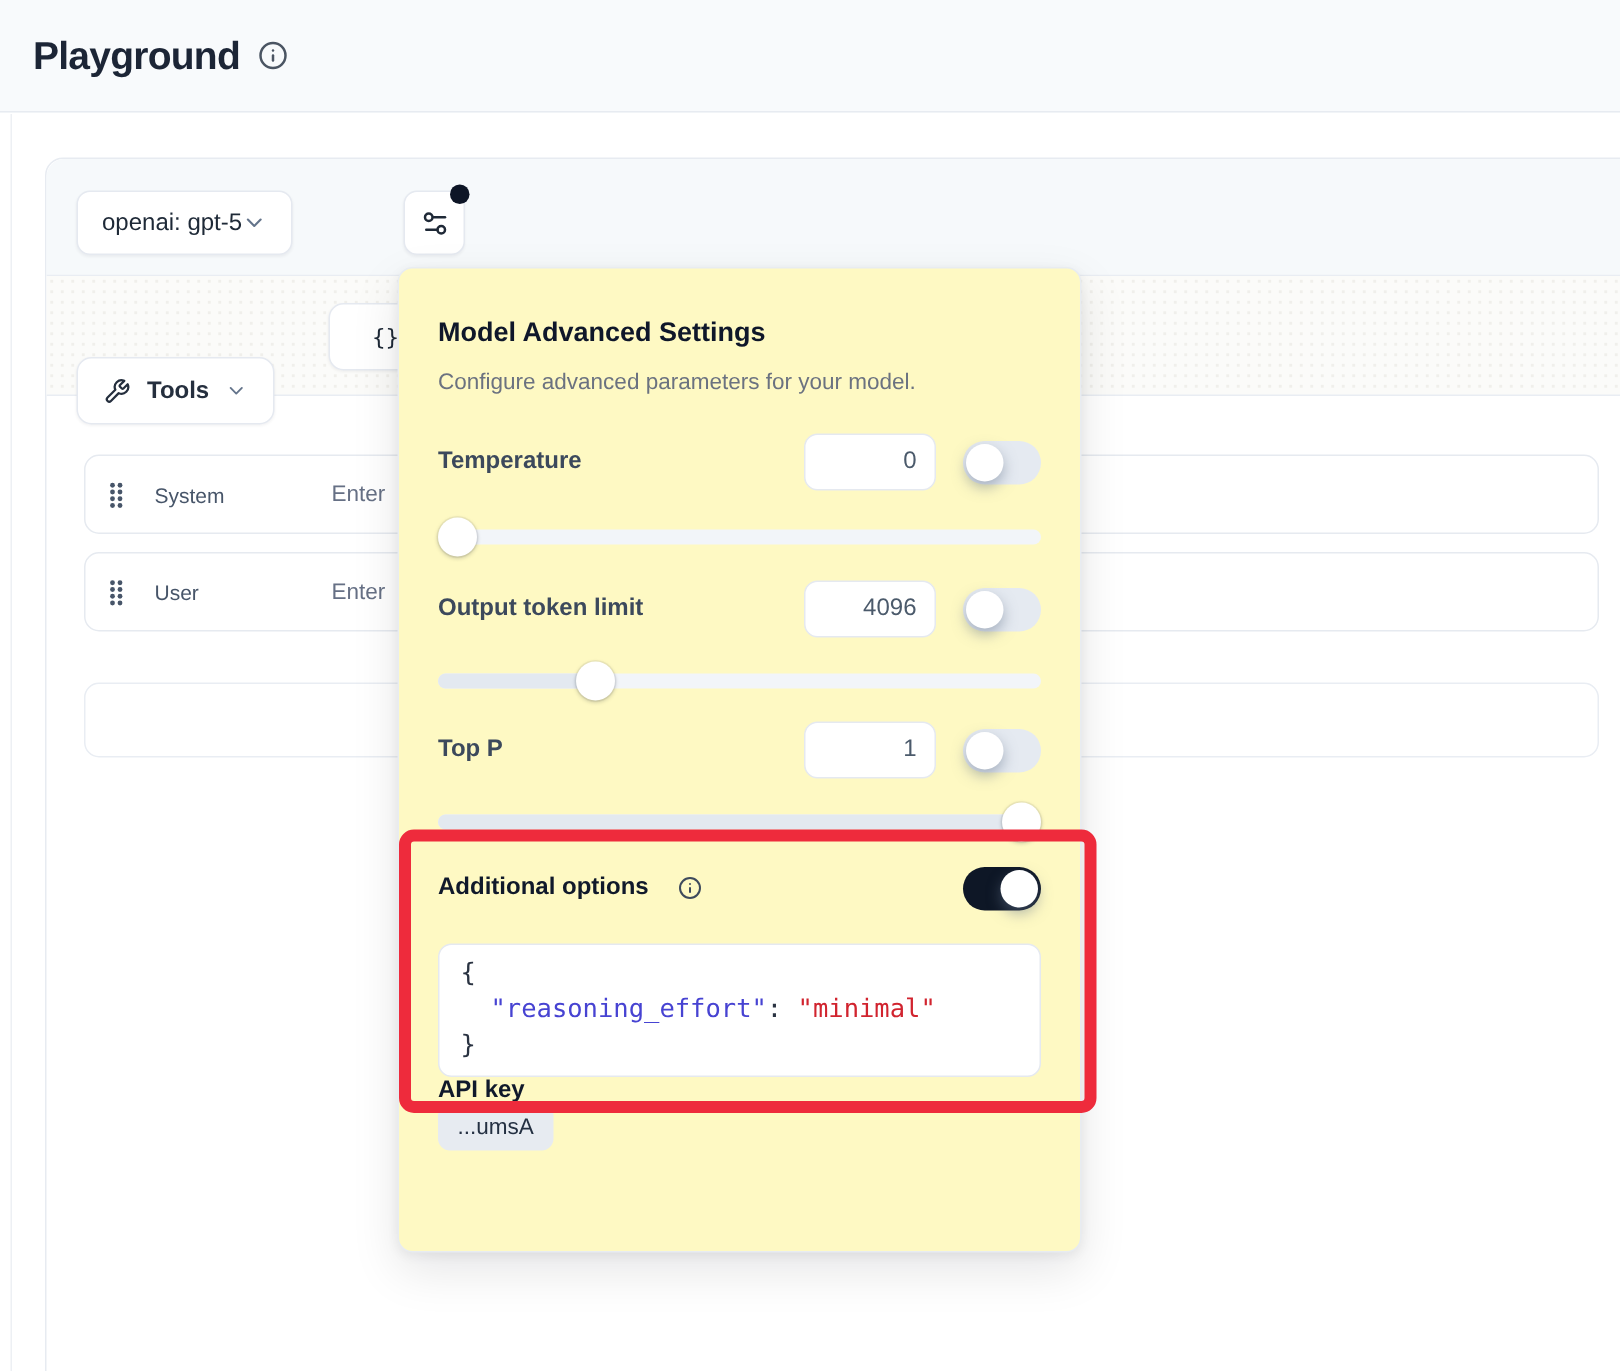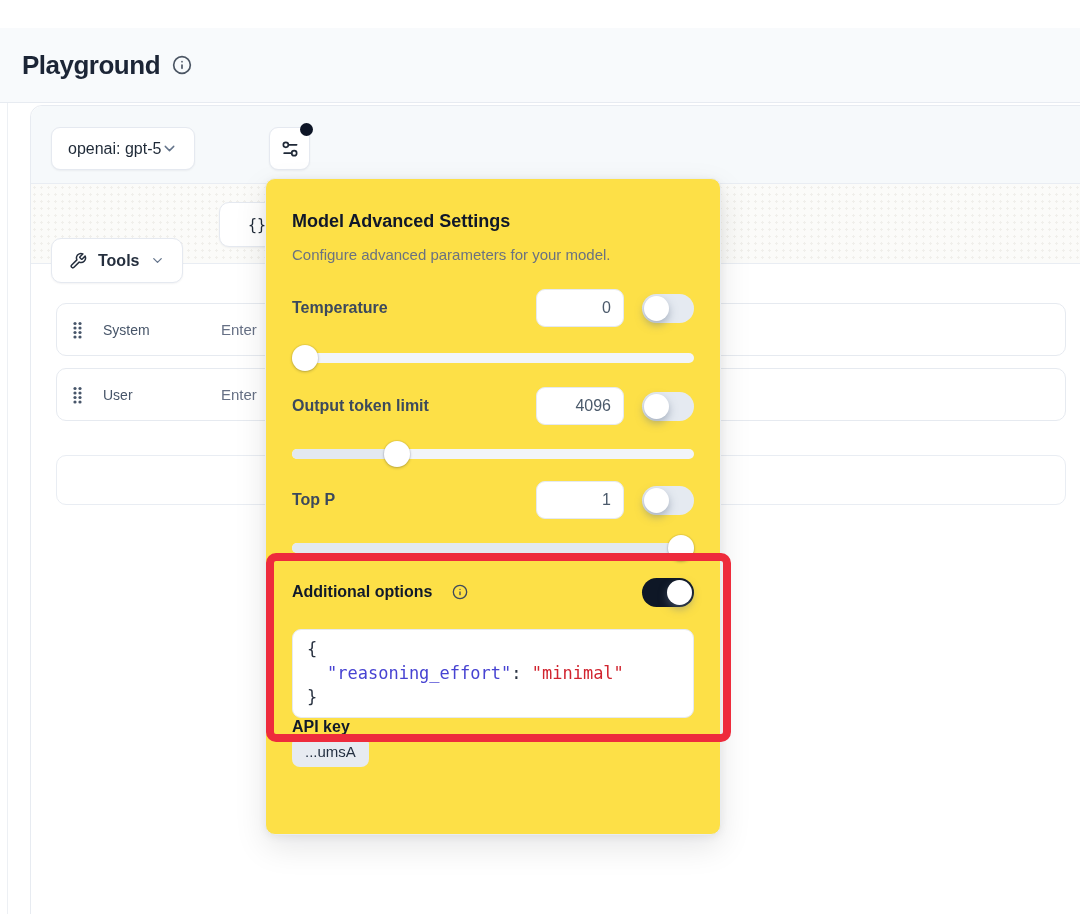--- a/index.html
+++ b/index.html
@@ -2,21 +2,21 @@
 <html><head>
 <meta charset="utf-8">
 <style>
   * { box-sizing: border-box; margin: 0; padding: 0; }
   html,body { width:1080px; height:914px; overflow:hidden; background:#fff;
     font-family:"Liberation Sans", sans-serif; position:relative; }
 
   
   .page-header { position:absolute; left:0; top:0; width:1080px; height:75px;
     background:#f8fafc; border-bottom:1px solid #e7ebf1; display:flex; align-items:center;
-    padding-left:22px; gap:12px; z-index:1;margin-top:28px; }
+    padding-left:22px; gap:12px; z-index:1; }
   .page-title { font-size:26px; font-weight:700; color:#1c2536; letter-spacing:-.5px; }
   .vline { position:absolute; left:7px; top:76px; bottom:0; width:1px; background:#edf0f4; }
 
   
   .card { position:absolute; left:30px; top:105px; width:1062px; height:860px;
     background:#fff; border:1px solid #e7ebf1; border-radius:12px; }
   .row-a { position:relative; height:78px; background:#f6f9fb; border-bottom:1px solid #e9edf3;
     border-radius:12px 0 0 0; }
   .row-b { position:relative; height:80px; background:#fbfbf9;
     background-image:radial-gradient(#f0efeb 1px, transparent 1.2px); background-size:7px 7px;
@@ -41,21 +41,21 @@
   .msg-row.sys { top:197px; } .msg-row.usr { top:262px; }
   .ghost-row { position:absolute; left:25px; top:349px; width:1010px; height:50px;
     border:1px solid #e9edf3; border-radius:10px; background:#fff; }
   .grip { margin-left:15px; display:block; cursor:grab; }
   .role-label { margin-left:20px; width:78px; font-size:14px;
     font-weight:400; color:#475569; }
   .msg-placeholder { margin-left:40px; font-size:15px; color:#667085; }
 
   
   .popover { position:absolute; left:265px; top:178px; width:456px; height:657px;
-    background:#fde047; border:1px solid #e8ecf1; border-radius:10px;
+    background:#fef9c3; border:1px solid #e8ecf1; border-radius:10px;
     box-shadow:0 12px 32px rgba(2,8,23,.10), 0 2px 8px rgba(2,8,23,.06);
     padding:26px; z-index:5; }
   .pop-title { margin-top:4px; font-size:18px; line-height:24px; font-weight:700; color:#0f172a; }
   .pop-sub { margin-top:12px; font-size:15px; line-height:20px; color:#6b7280; }
 
   .param-row { display:flex; align-items:center; gap:18px; }
   .param-row .p-label { flex:1; font-size:16px; font-weight:700; color:#3c495c; }
   .p-input { width:88px; height:38px; border:1px solid #e5e9f0; border-radius:9px;
     background:#fff; display:flex; align-items:center; justify-content:flex-end;
     padding-right:12px; font-size:16px; color:#4b5a6b; }

